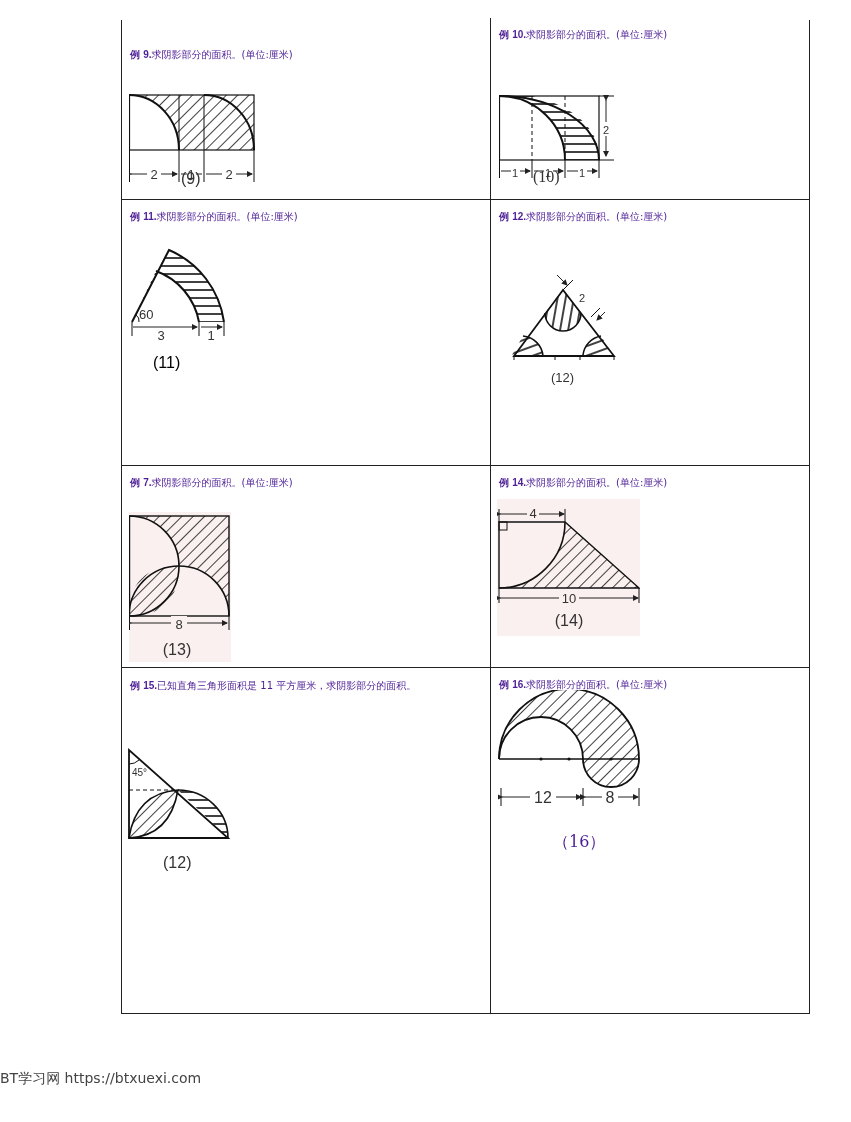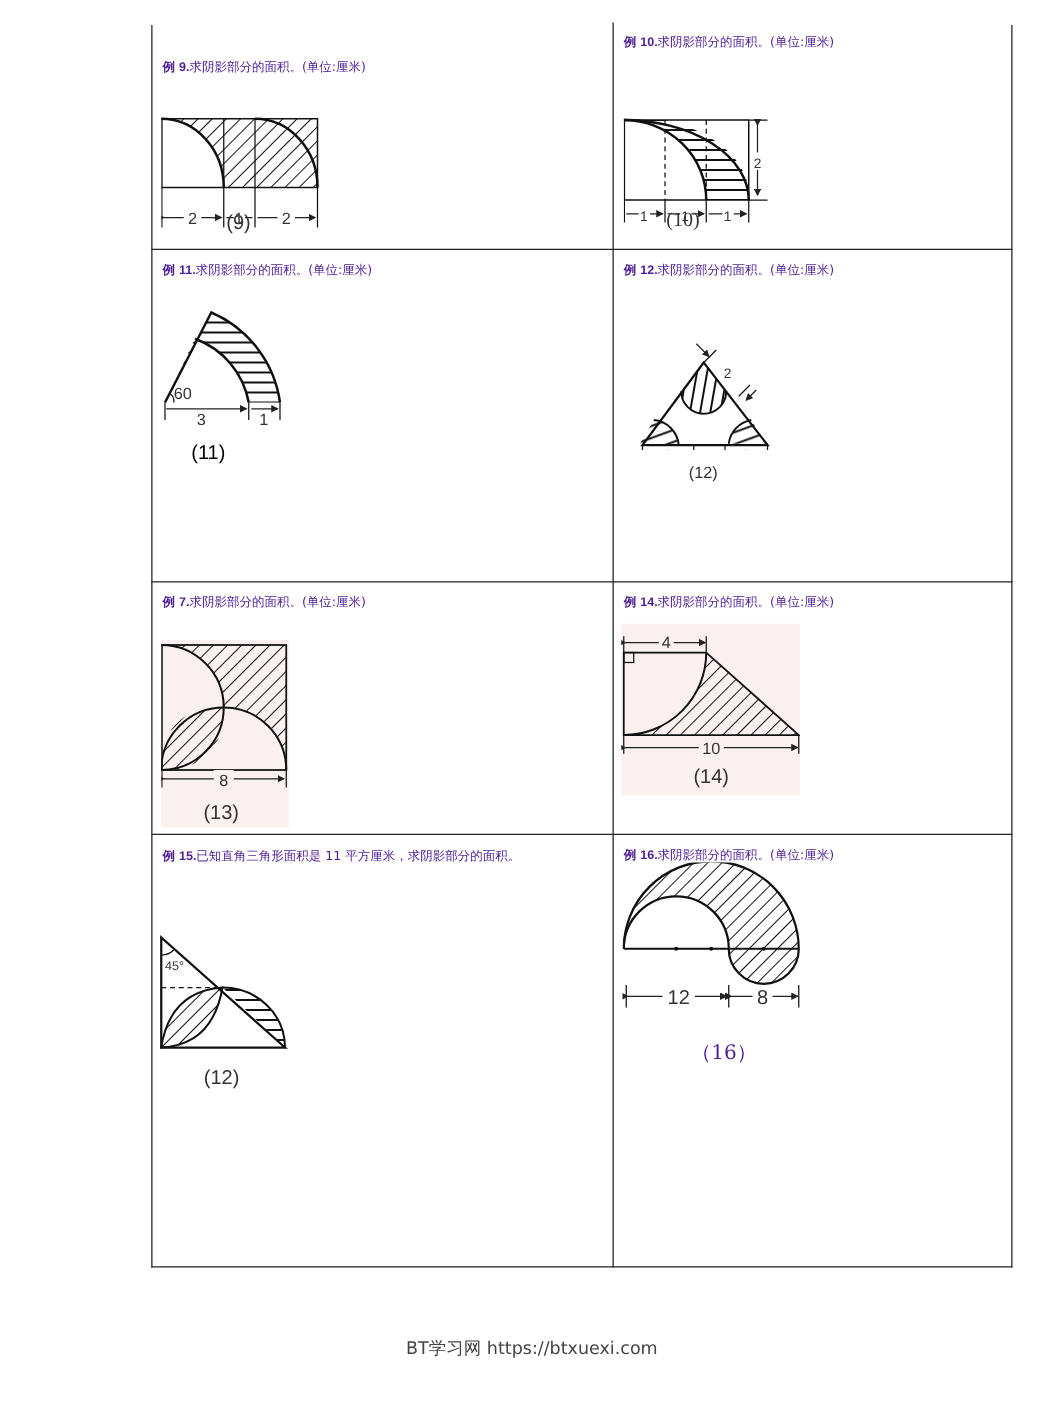--- a/index.html
+++ b/index.html
@@ -8,21 +8,21 @@
   .grid { position: absolute; left: 121px; top: 18px; width: 689px; height: 996px; }
   .vline { position: absolute; background: #222; width: 1px; }
   .hline { position: absolute; background: #222; height: 1px; }
   .cell { position: absolute; box-sizing: border-box; padding: 4px 8px; }
   .title { font-size: 10px; line-height: 26px; color: #4c1d95; }
   .title b { font-family: "Liberation Sans", sans-serif; font-weight: bold; }
   .fig { position: absolute; }
   .fig svg { display: block; }
   .cap { font-family: "Liberation Sans", sans-serif; font-size: 16px; fill: #333; }
   .dim { font-family: "Liberation Sans", sans-serif; font-size: 13px; fill: #333; }
-  .footer { position: absolute; left: 0; width: 851px; top: 1070px; text-align: center;
+  .footer { position: absolute; left: 0; width: 851px; top: 1070px; 
             font-size: 14px; color: #444; font-family: "DejaVu Sans", sans-serif; }
 </style>
 </head>
 <body>
 
 <svg width="0" height="0" style="position:absolute">
   <defs>
     <pattern id="hatchD" patternUnits="userSpaceOnUse" width="8" height="8" patternTransform="rotate(45)">
       <line x1="0" y1="0" x2="0" y2="8" stroke="#111" stroke-width="1.6"></line>
     </pattern>

